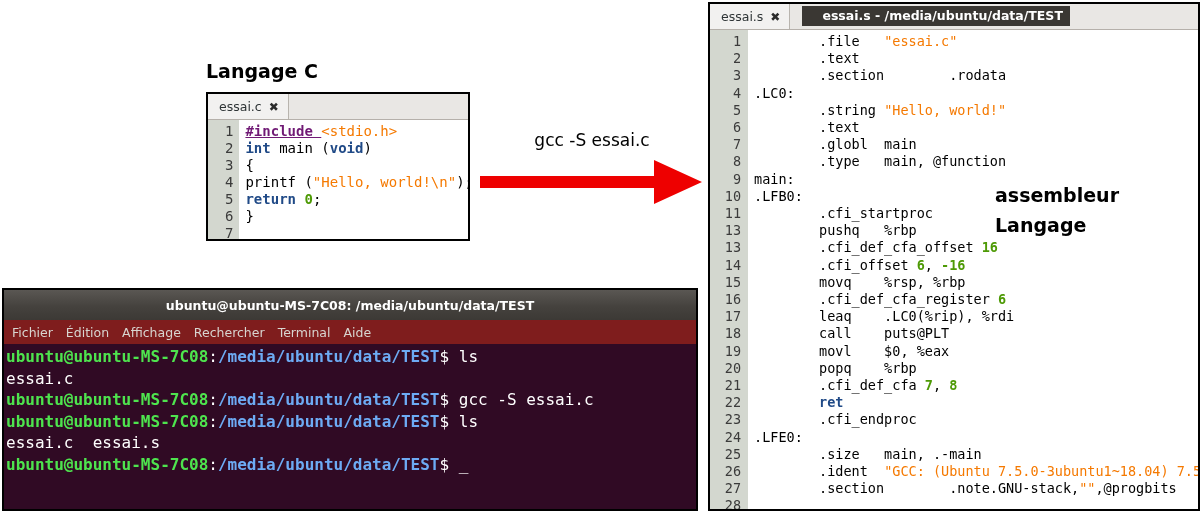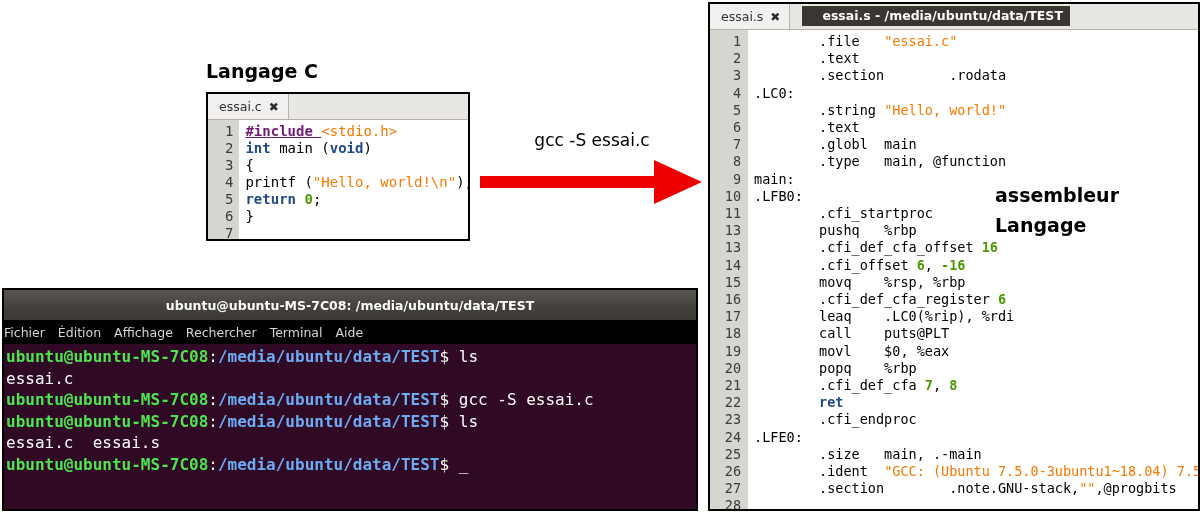--- a/index.html
+++ b/index.html
@@ -155,23 +155,24 @@
     box-sizing: border-box;
   }
   .term-title {
     font-family: "DejaVu Sans", sans-serif;
     font-weight: bold;
     font-size: 12.5px;
     color: #ffffff;
   }
   .term-menubar {
     height: 24px;
-    background: #000000;
+    background: #7f1d1d;
     display: flex;
     align-items: center;
+    padding-left: 8px;
     gap: 13px;
     box-sizing: border-box;
   }
   .term-menu-item {
     font-family: "DejaVu Sans", sans-serif;
     font-size: 12.5px;
     color: #d8d5d0;
     white-space: nowrap;
   }
   .term-body {

